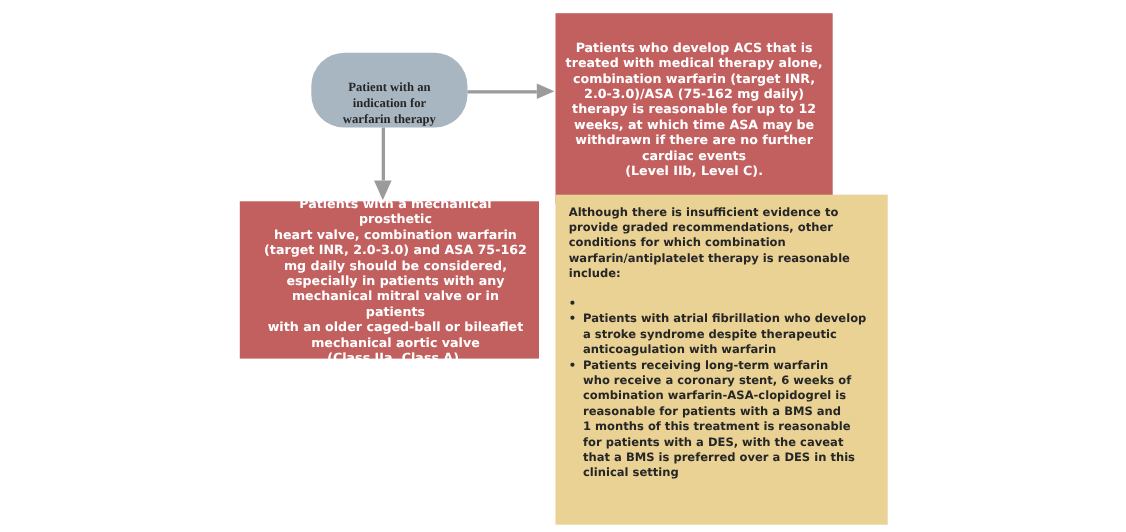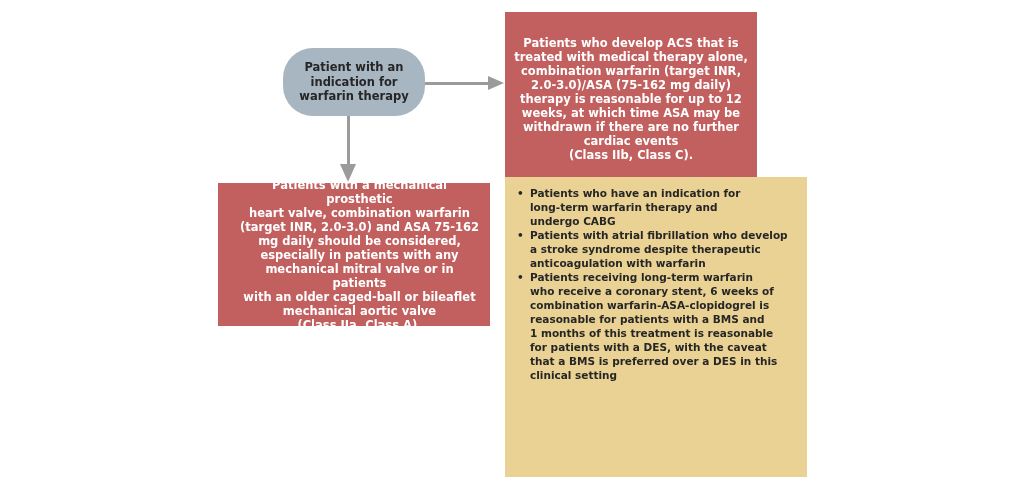--- a/index.html
+++ b/index.html
@@ -20,26 +20,27 @@
     box-sizing: border-box;
     font-weight: bold;
   }
   
   .start-node {
     left: 283px; top: 48px;
     width: 142px; height: 68px;
     background: var(--node-gray, #a7b6c1);
     border-radius: 30px;
     display: flex;
-    align-items: center;
+    align-items: flex-end;
     justify-content: center;
     text-align: center;
     color: var(--text-dark, #2a2a2a);
     font-size: 11.5px;
     line-height: 14.5px;
+    font-family: Liberation Serif, serif;
   }
   .start-node span { white-space: pre-line; }
   
   .red-box {
     background: var(--node-red, #c25f5f);
     color: var(--text-on-red, #ffffff);
     display: flex;
     flex-direction: column;
     align-items: center;
     justify-content: center;
@@ -127,42 +128,44 @@
 
   <div class="node red-box acs-box">
     <span>Patients who develop ACS that is
 treated with medical therapy alone,
 combination warfarin (target INR,
 2.0-3.0)/ASA (75-162 mg daily)
 therapy is reasonable for up to 12
 weeks, at which time ASA may be
 withdrawn if there are no further
 cardiac events</span>
-    <span>(Class IIb, Class C).</span>
+    <span>(Level IIb, Level C).</span>
   </div>
 
   <div class="node red-box valve-box">
     <span>Patients with a mechanical prosthetic
 heart valve, combination warfarin
 (target INR, 2.0-3.0) and ASA 75-162
 mg daily should be considered,
 especially in patients with any
 mechanical mitral valve or in patients
 with an older caged-ball or bileaflet
 mechanical aortic valve</span>
     <span>(Class IIa, Class A).</span>
   </div>
 
   <div class="node tan-box">
+    <p class="intro">Although there is insufficient evidence to
+provide graded recommendations, other
+conditions for which combination
+warfarin/antiplatelet therapy is reasonable
+include:</p>
     <ul>
       <li>
         <span class="dot">•</span>
-        <span class="btext">Patients who have an indication for
-long-term warfarin therapy and
-undergo CABG</span>
       </li>
       <li>
         <span class="dot">•</span>
         <span class="btext">Patients with atrial fibrillation who develop
 a stroke syndrome despite therapeutic
 anticoagulation with warfarin</span>
       </li>
       <li>
         <span class="dot">•</span>
         <span class="btext">Patients receiving long-term warfarin

